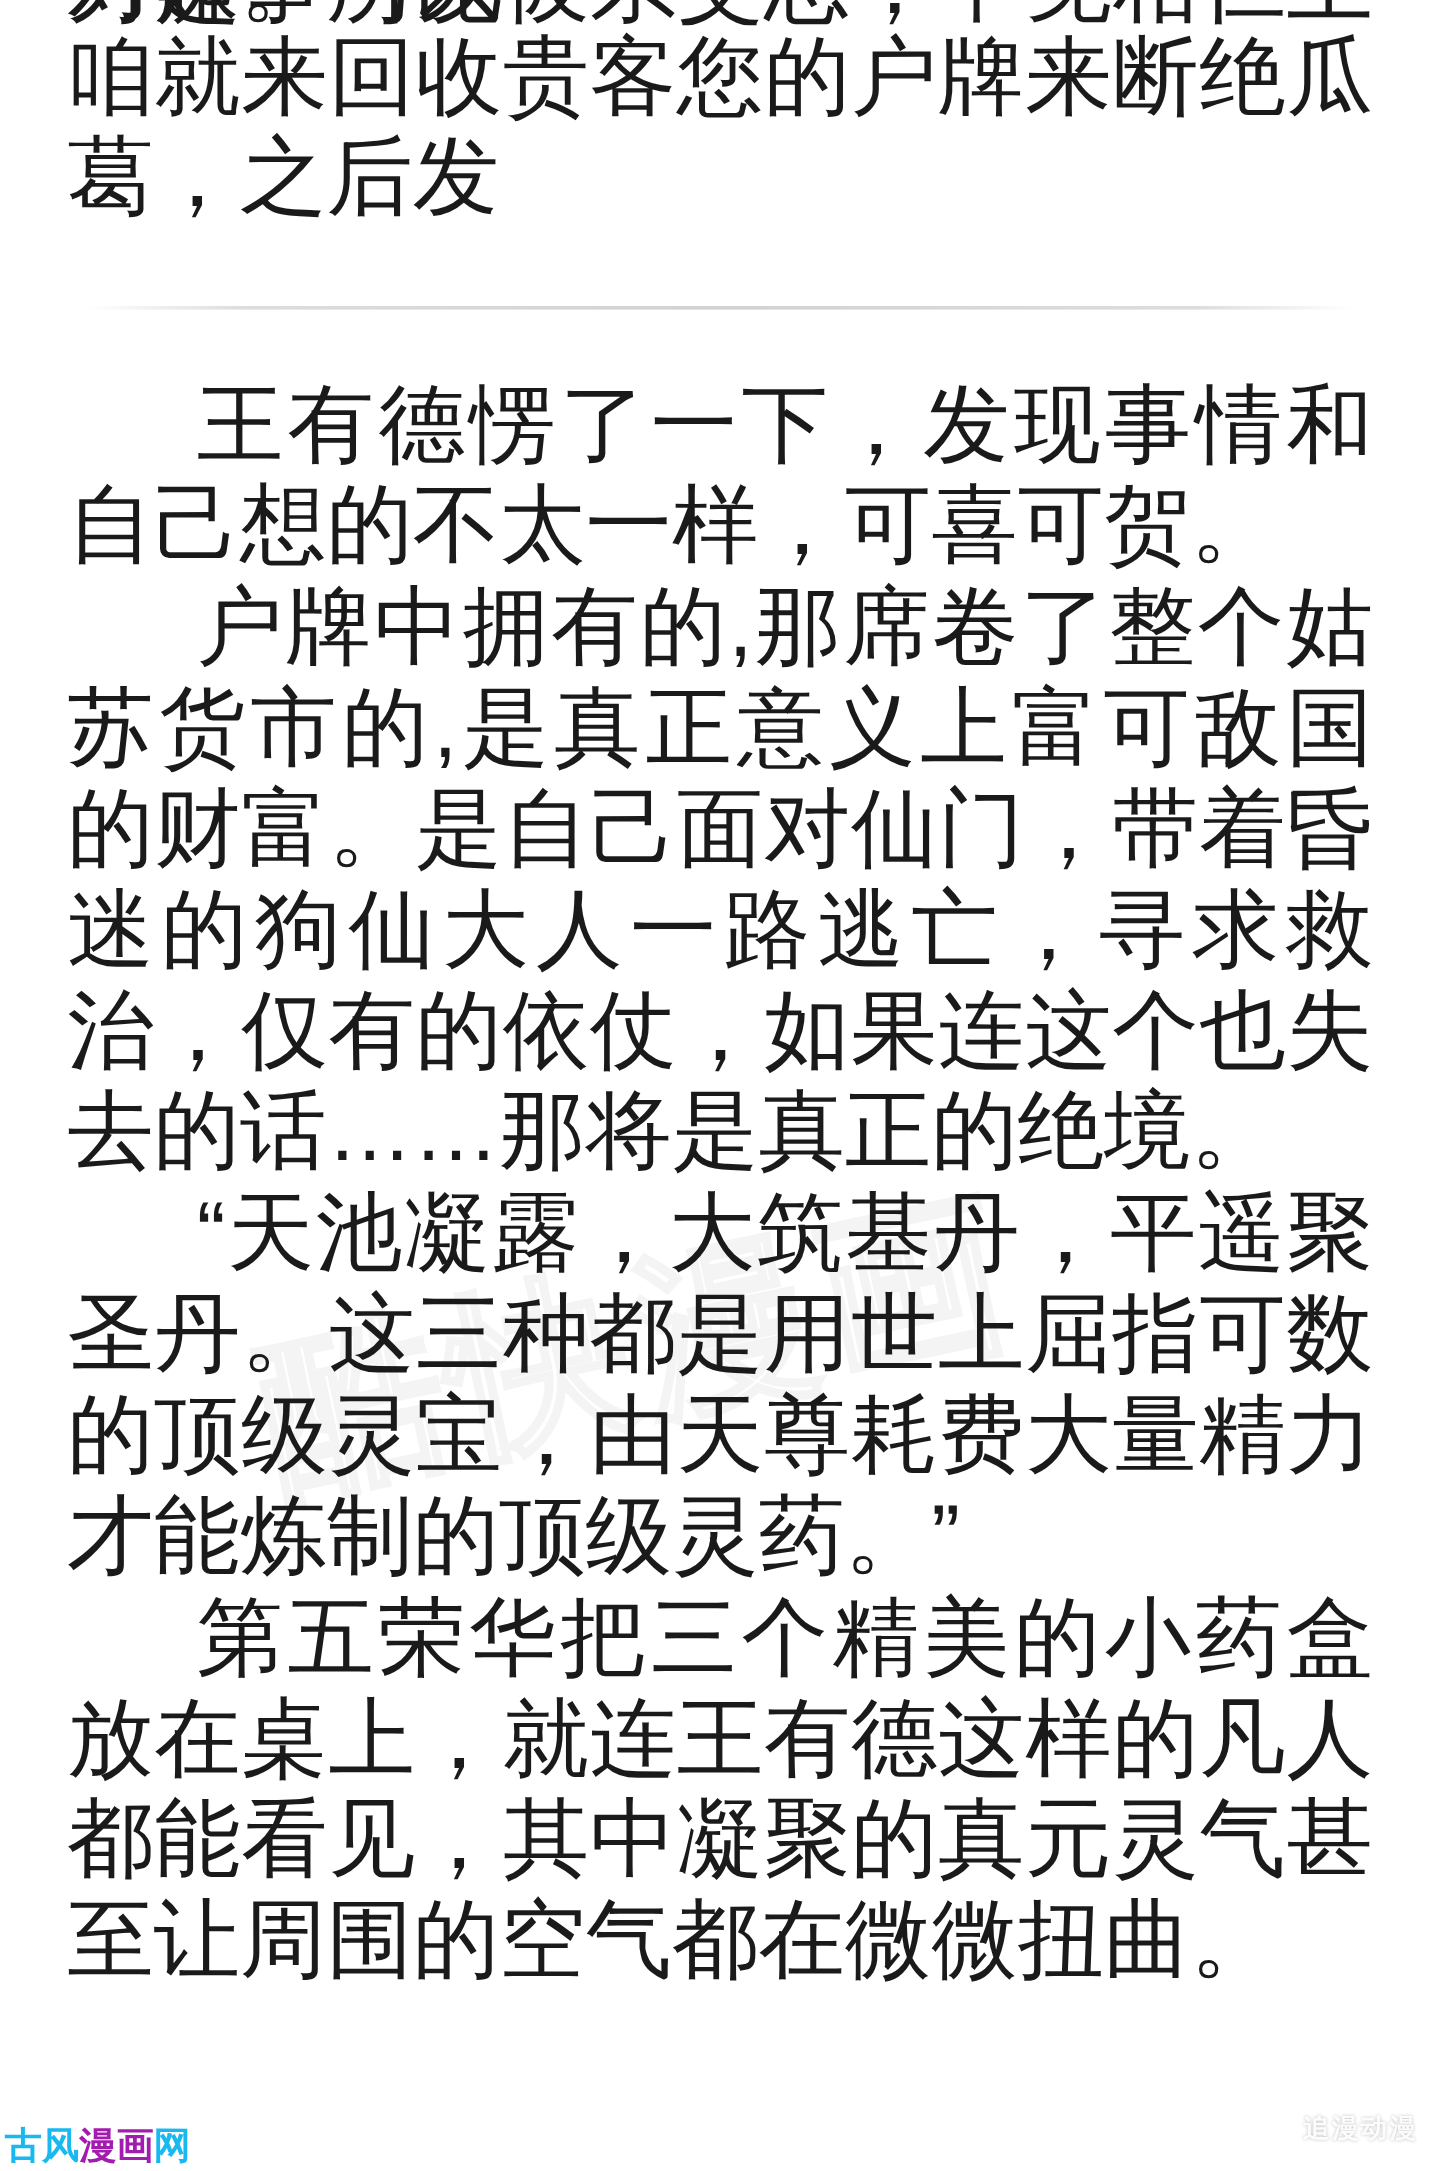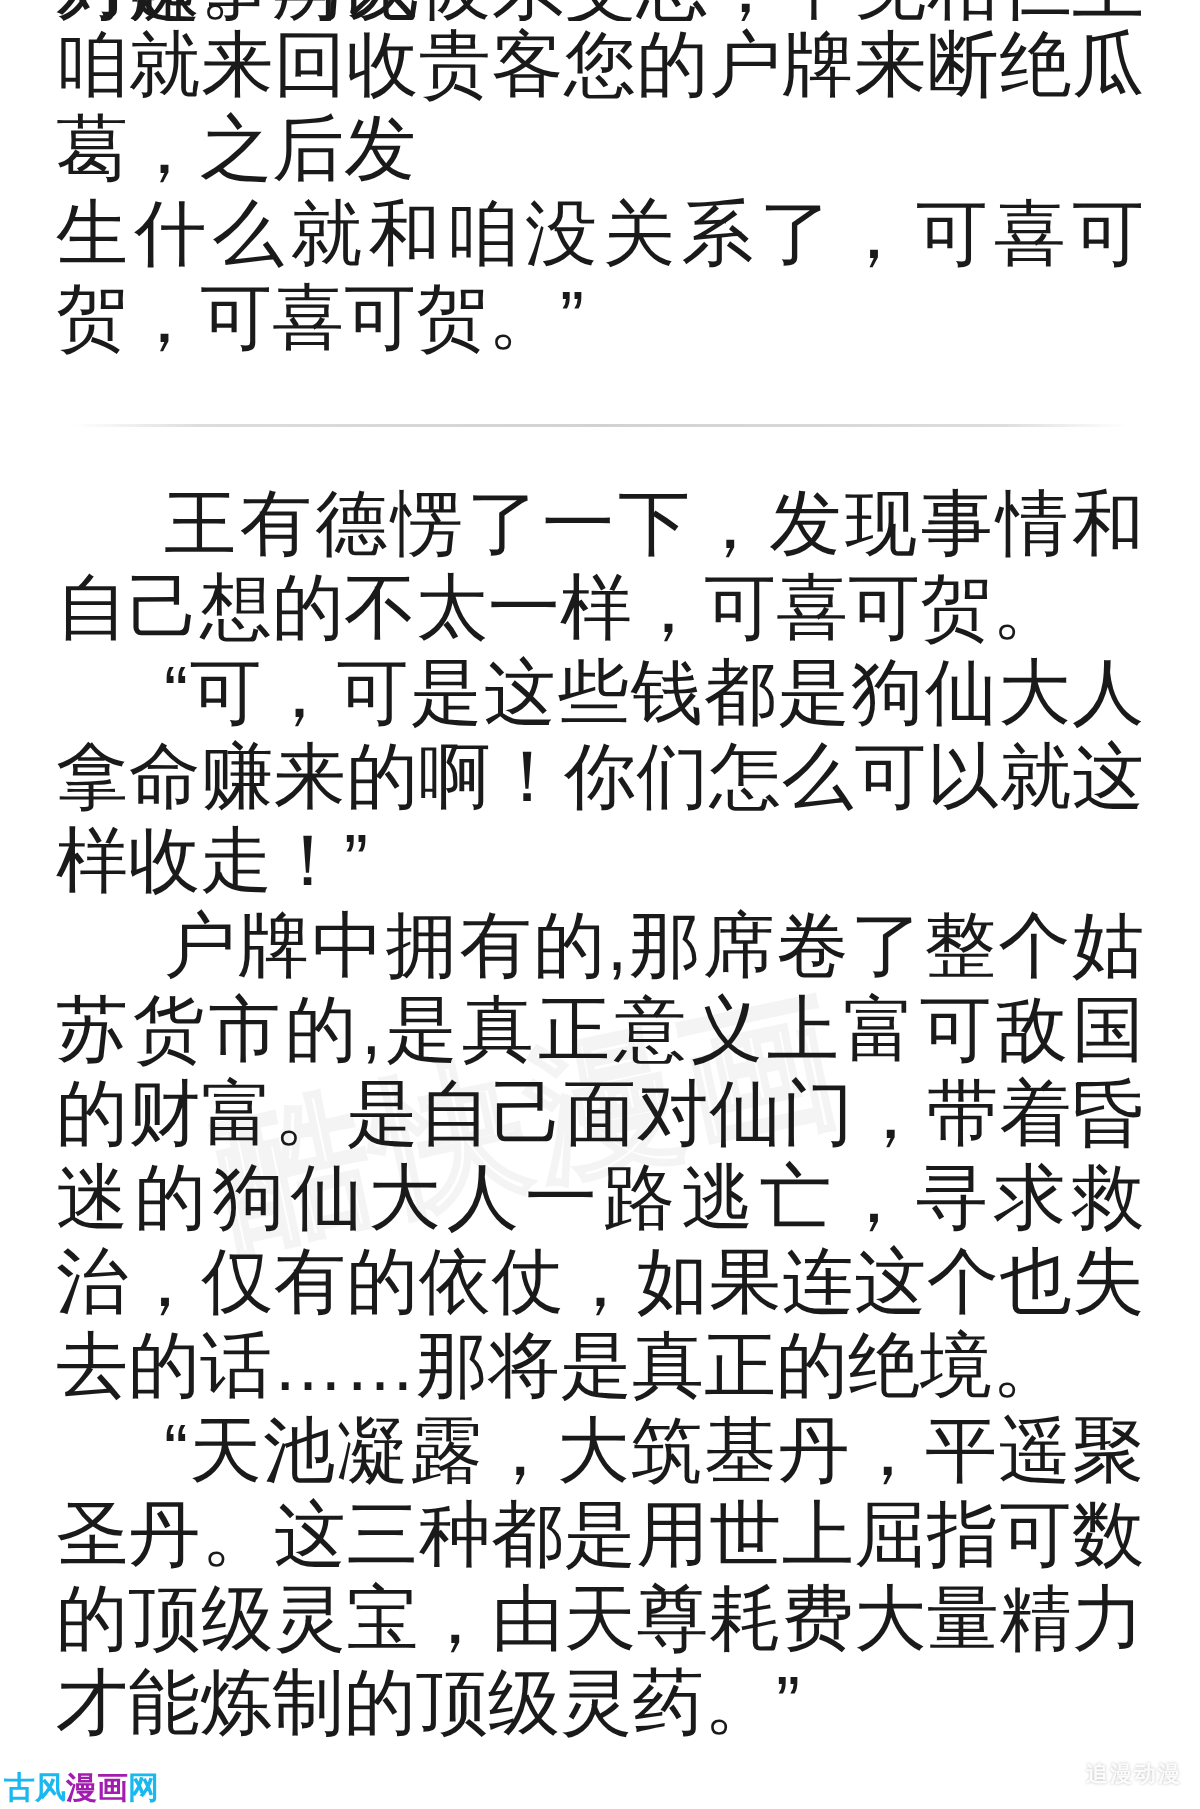--- a/index.html
+++ b/index.html
@@ -109,31 +109,30 @@
 
   <div class="wm-center">
     <span>酷快漫画</span>
   </div>
 
   <div class="content">
 
     <div class="block-top">
       <p class="para" style="height:34px;overflow:hidden;line-height:0px;color:#1a1a1a;">力起事与见彼系交恶，甲免相仁上对赚。所以</p>
       <p class="para">咱就来回收贵客您的户牌来断绝瓜葛，之后发</p>
-      <p class="para">生什么就和咱没关系了，可喜可贺，可喜可贺。”</p>
     </div>
 
     <div class="divider-wrap">
       <div class="divider"></div>
     </div>
 
     <p class="para indent">王有德愣了一下，发现事情和自己想的不太一样，可喜可贺。</p>
-    <p class="para indent">“可，可是这些钱都是狗仙大人拿命赚来的啊！你们怎么可以就这样收走！”</p>
     <p class="para indent">户牌中拥有的,那席卷了整个姑苏货市的,是真正意义上富可敌国的财富。是自己面对仙门，带着昏迷的狗仙大人一路逃亡，寻求救治，仅有的依仗，如果连这个也失去的话……那将是真正的绝境。</p>
     <p class="para indent">“天池凝露，大筑基丹，平遥聚圣丹。这三种都是用世上屈指可数的顶级灵宝，由天尊耗费大量精力才能炼制的顶级灵药。”</p>
+    <p class="para indent">第五荣华把三个精美的小药盒放在桌上，就连王有德这样的凡人都能看见，其中凝聚的真元灵气甚至让周围的空气都在微微扭曲。</p>
 
   </div>
 
   <div class="wm-br">追漫动漫</div>
 
   <div class="wm-bl">
     <span class="t1">古风</span>
     <span class="t2">漫画</span>
     <span class="t3">网</span>
   </div>

